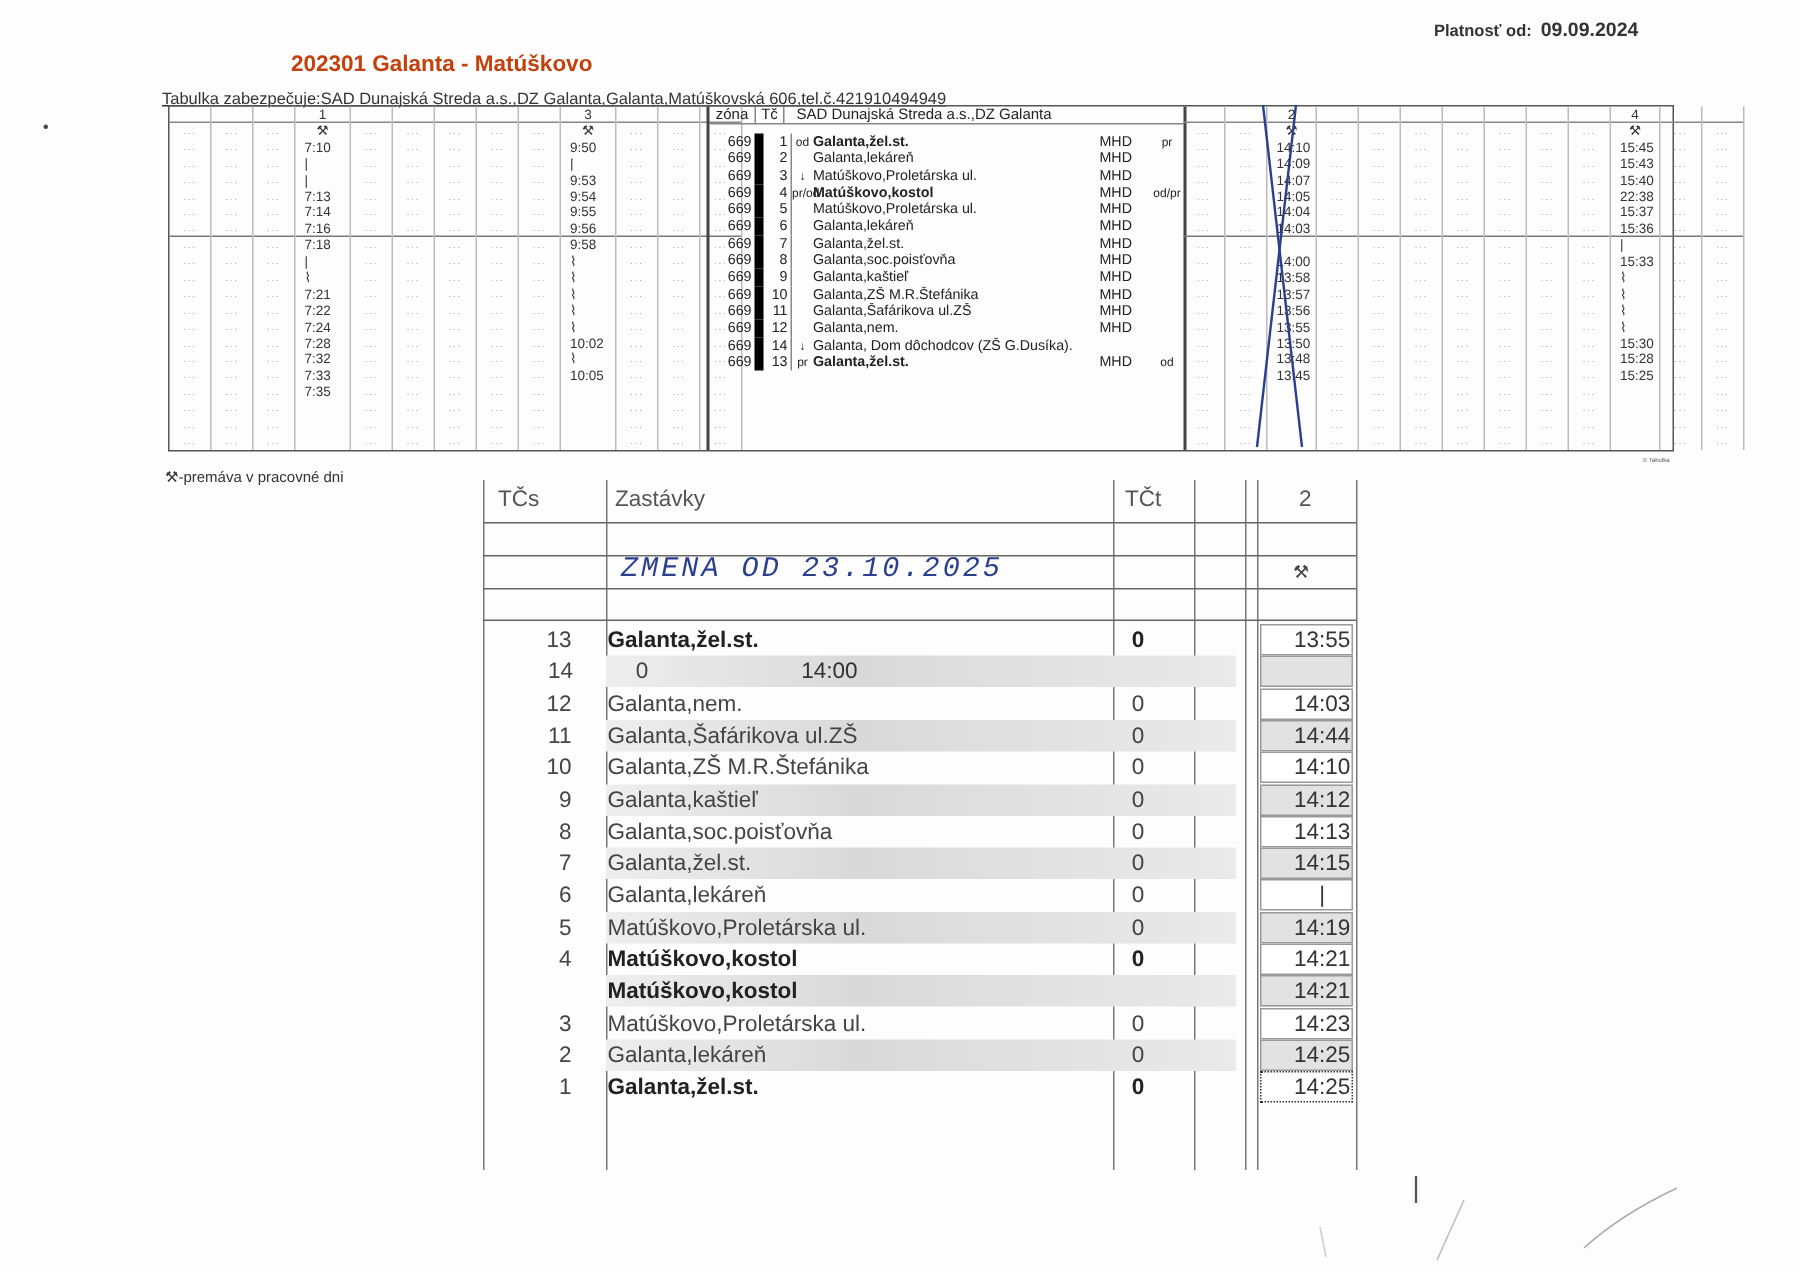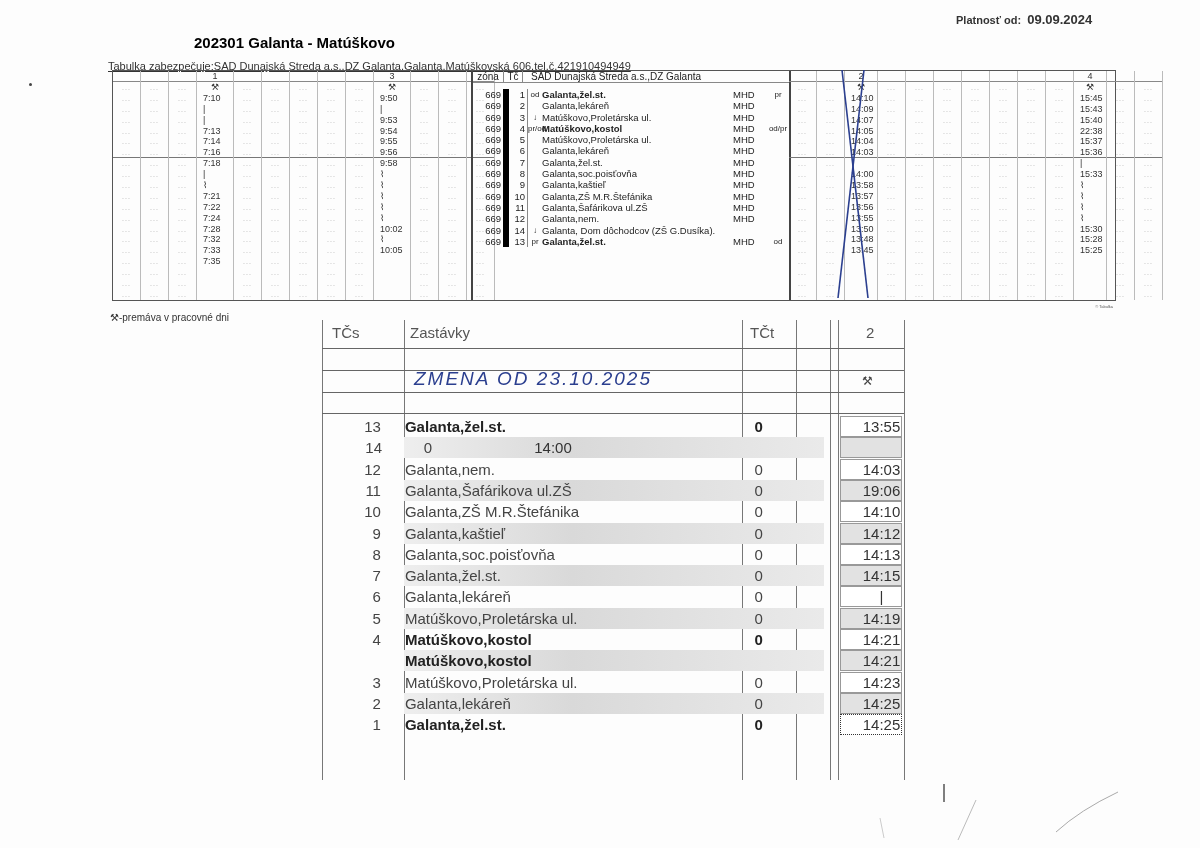--- a/index.html
+++ b/index.html
@@ -1,20 +1,20 @@
 <!DOCTYPE html>
 <html><head>
 <meta charset="utf-8">
 <style>
   html,body{margin:0;padding:0;}
   body{width:1200px;height:848px;background:#fdfdfd;position:relative;overflow:hidden;font-family:"Liberation Sans",sans-serif;color:#222;}
   .abs{position:absolute;}
   #validity{left:956px;top:12px;font-size:11px;font-weight:bold;color:#333;}
   #validity .date{font-size:13px;margin-left:6px;}
-  #title{left:194px;top:34px;font-size:15px;font-weight:bold;color:#000000;}
+  #title{left:194px;top:34px;font-size:15px;font-weight:bold;color:#c2410c;}
   #carrier{left:108px;top:60px;font-size:11px;color:#333;text-decoration:underline;white-space:nowrap;}
   .dot{left:29px;top:83px;width:3px;height:3px;background:#444;border-radius:50%;}
 
   
   #tt{left:112px;top:70px;width:1002px;height:229px;border:1px solid #555;}
   .tgrid{position:absolute;top:0;height:229px;display:flex;}
   .tcol{position:relative;border-right:1px solid #bbb;height:100%;}
   .tcol .hd{height:10px;border-bottom:1px solid #888;font-size:9px;text-align:center;line-height:10px;color:#333;}
   .tcol .cells{position:absolute;top:11px;left:0;right:0;bottom:0;}
   .cell{height:10.9px;font-size:7px;color:#aaa;text-align:center;line-height:11px;letter-spacing:1px;}
@@ -38,21 +38,21 @@
   #paste{left:322px;top:320px;width:588px;height:460px;}
   .prow{position:absolute;left:0;width:588px;height:21px;display:flex;align-items:center;font-size:15px;}
   .prow .c1{width:60px;text-align:right;padding-right:16px;color:#444;}
   .prow .c2{width:330px;padding-left:8px;color:#444;}
   .prow .c3{width:60px;text-align:center;color:#444;}
   .prow .c5{width:58px;text-align:center;color:#333;}
   .prow.b .c2,.prow.b .c3{font-weight:bold;color:#222;}
   .band{position:absolute;left:82px;width:420px;height:21px;background:linear-gradient(90deg,#eee,#d9d9d9 40%,#eaeaea);}
   .vline{position:absolute;top:0;width:1px;background:#777;}
   .hd-row{position:absolute;left:0;width:588px;font-size:15px;color:#555;}
-  .handwrite{font-family:Liberation Sans, sans-serif;font-style:italic;color:#2b3f8f;font-size:19px;letter-spacing:2px;}
+  .handwrite{font-family:Liberation Mono, monospace;font-style:italic;color:#2b3f8f;font-size:19px;letter-spacing:2px;}
   .timebox{position:absolute;left:518px;width:62px;height:21px;border:1px solid #999;box-sizing:border-box;background:#fff;}
 </style>
 </head>
 <body>
 
 <div class="abs" id="validity">
   <span>Platnosť od:</span><span class="date">09.09.2024</span>
 </div>
 <div class="abs" id="title">202301 Galanta - Matúškovo</div>
 <div class="abs" id="carrier">Tabulka zabezpečuje:SAD Dunajská Streda a.s.,DZ Galanta,Galanta,Matúškovská 606,tel.č.421910494949</div>
@@ -893,21 +893,21 @@
       <span style="width:66px"></span>
       <span class="c5">14:03</span>
     </div>
     <div class="band" style="top: 159.9px;"></div>
     <div class="timebox" style="top: 159.9px; background: rgb(226, 226, 226);"></div>
     <div class="prow" style="top: 159.9px;">
       <span class="c1">11</span>
       <span class="c2">Galanta,Šafárikova ul.ZŠ</span>
       <span class="c3">0</span>
       <span style="width:66px"></span>
-      <span class="c5">19:06</span>
+      <span class="c5">14:44</span>
     </div>
     <div class="timebox" style="top: 181.2px;"></div>
     <div class="prow" style="top: 181.2px;">
       <span class="c1">10</span>
       <span class="c2">Galanta,ZŠ M.R.Štefánika</span>
       <span class="c3">0</span>
       <span style="width:66px"></span>
       <span class="c5">14:10</span>
     </div>
     <div class="band" style="top: 202.5px;"></div>

